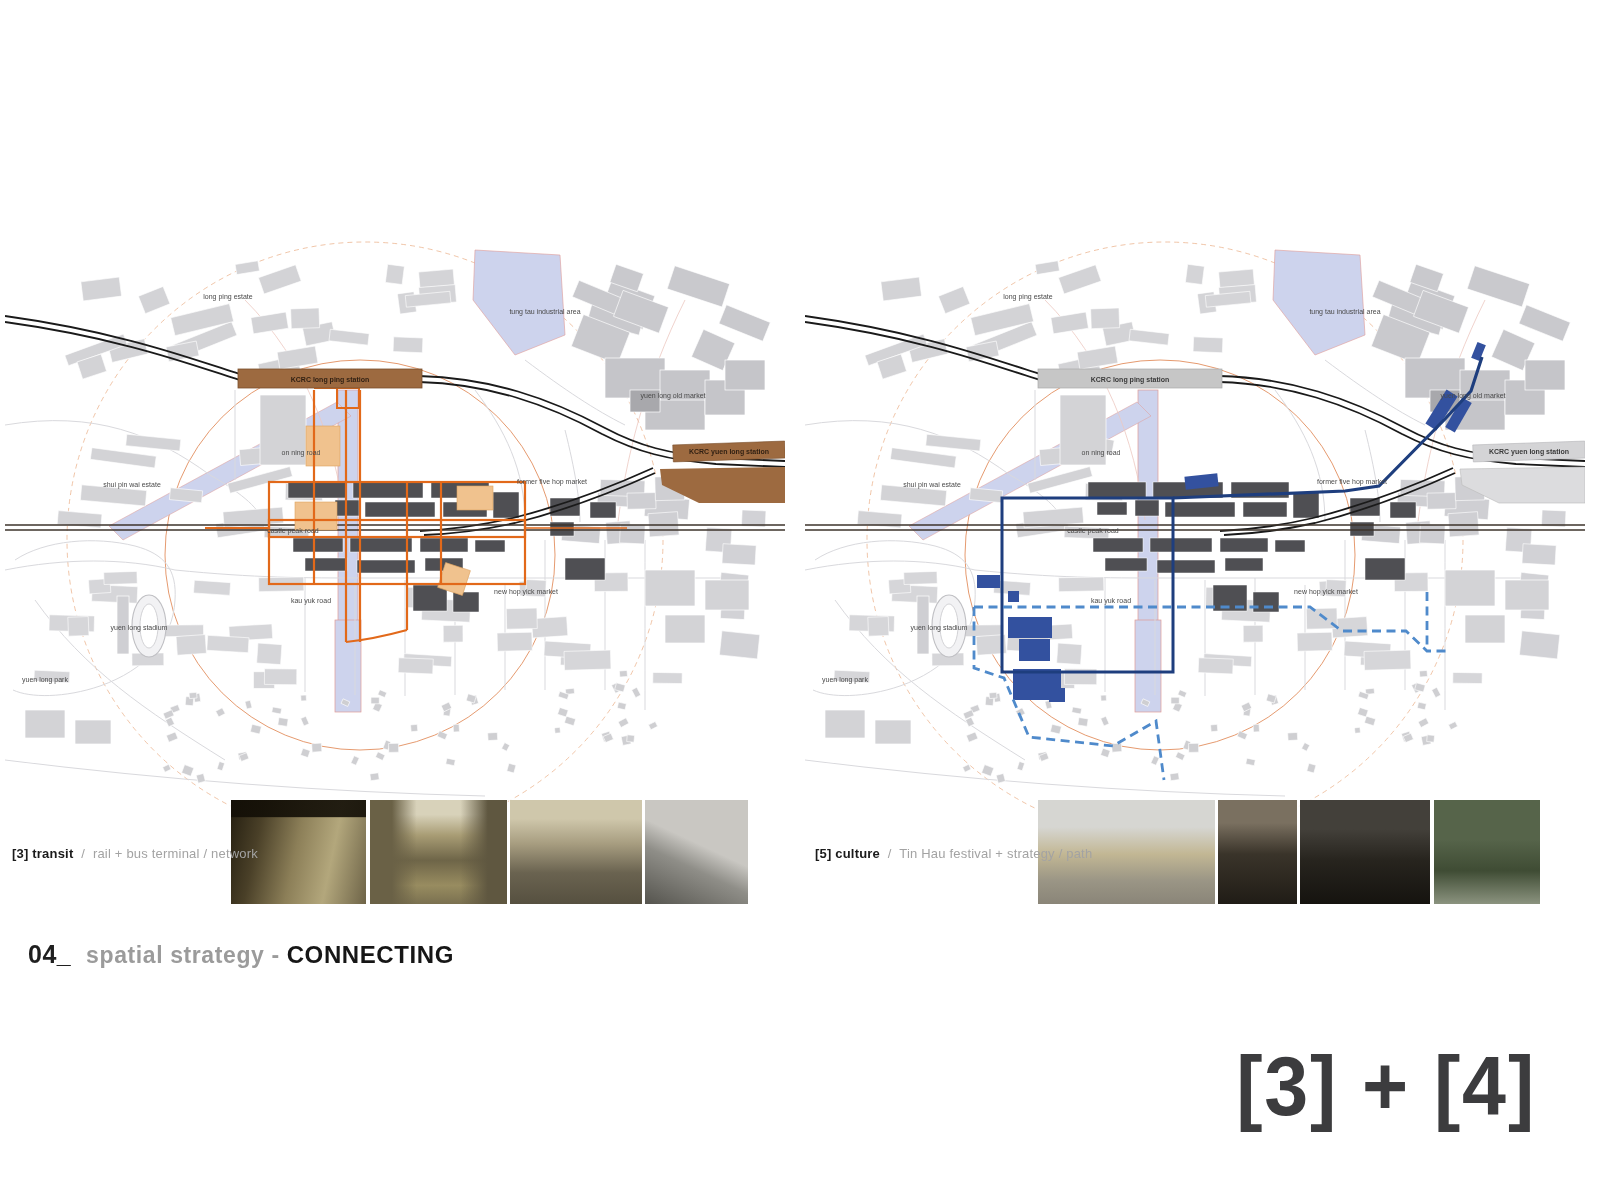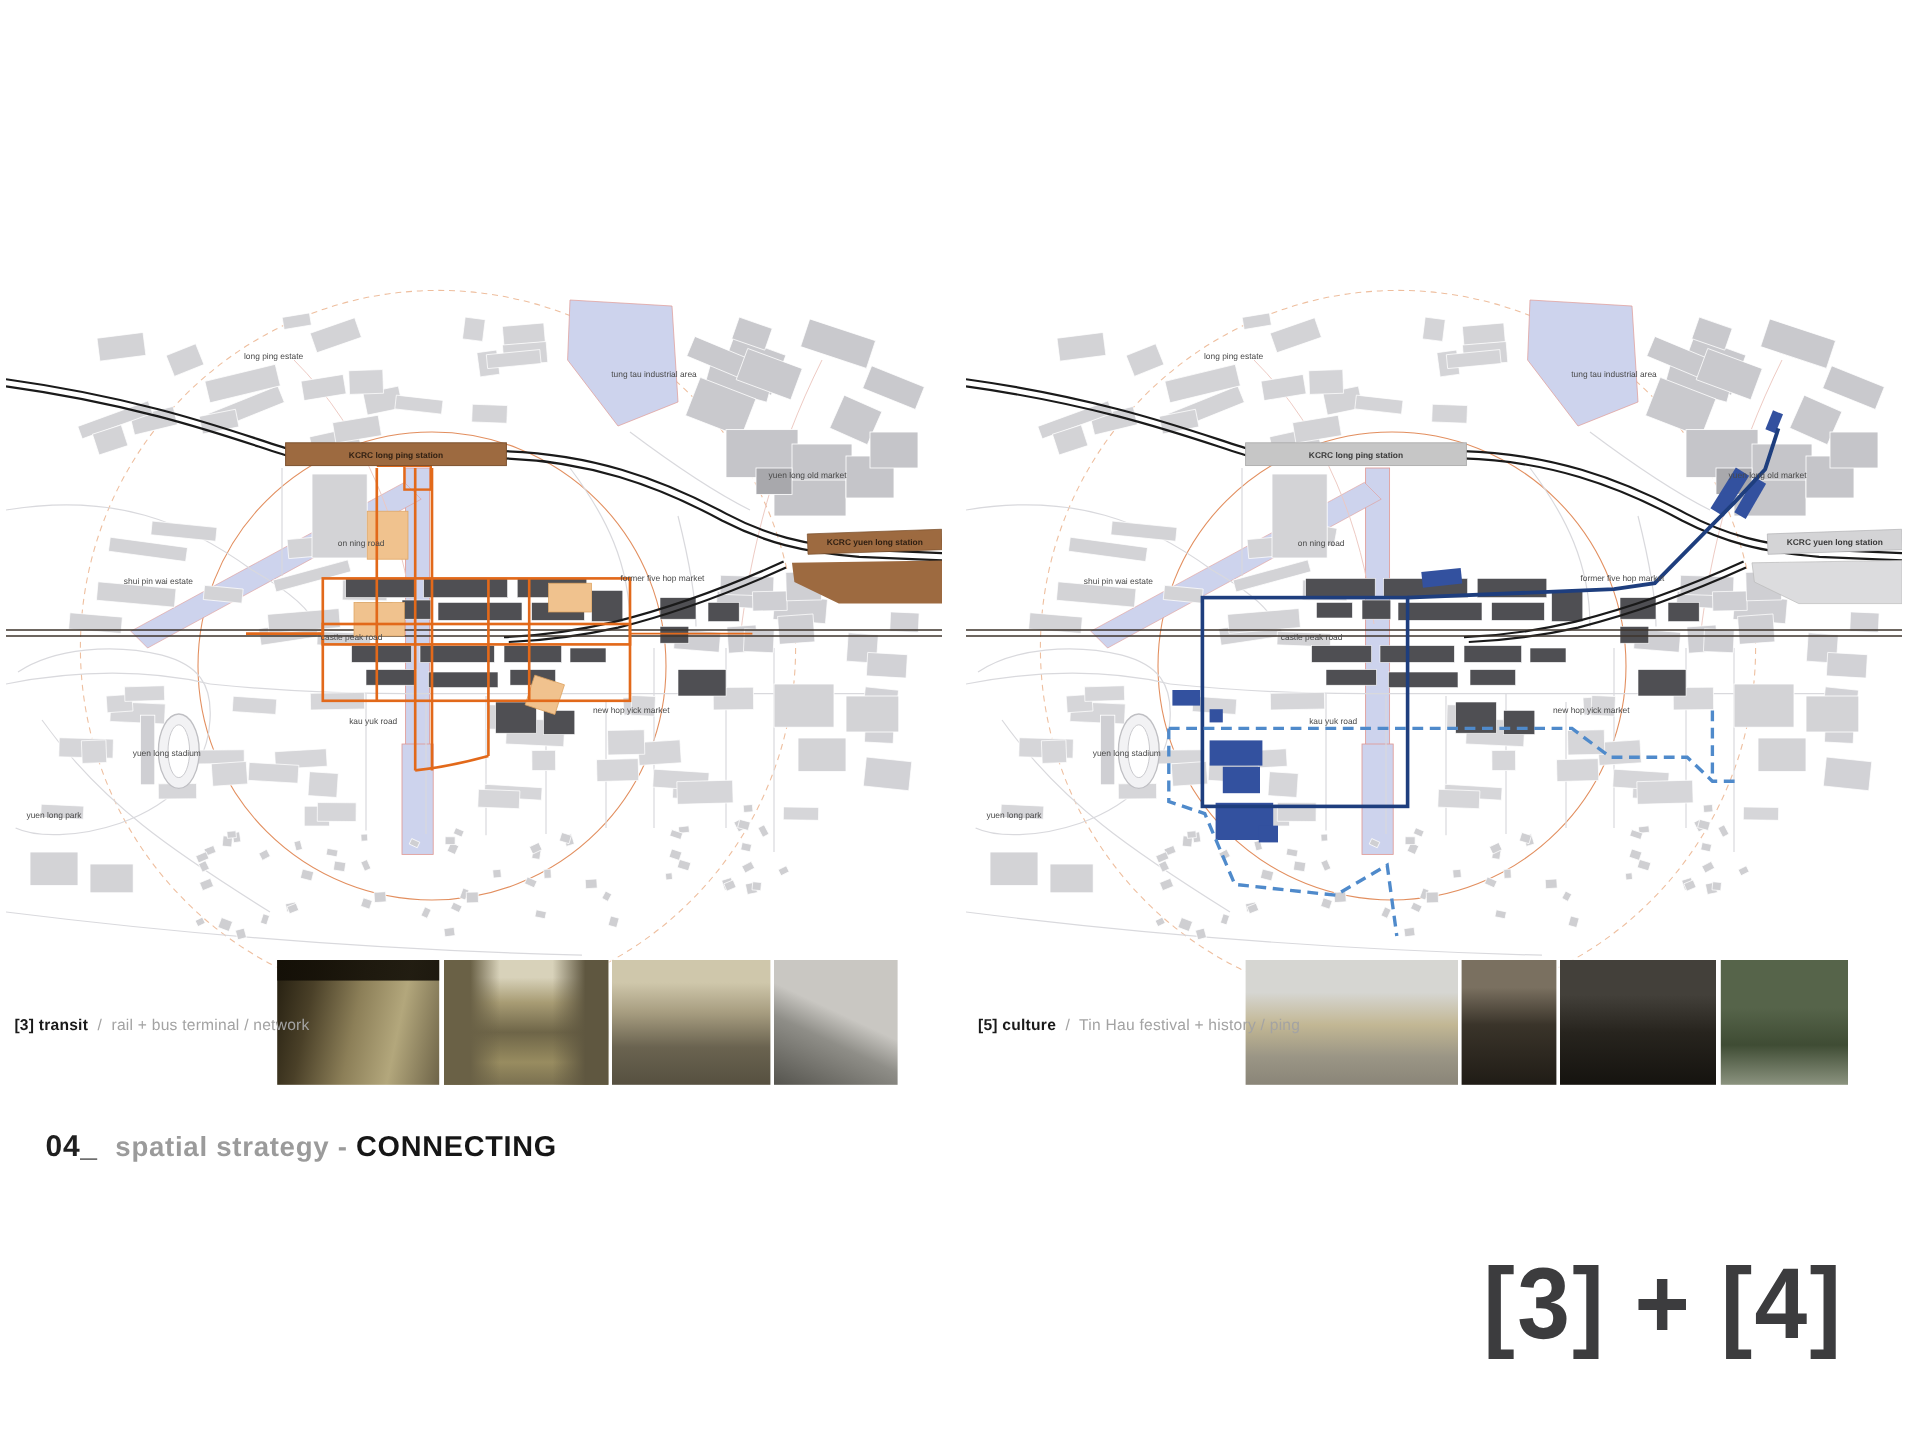--- a/index.html
+++ b/index.html
@@ -27,21 +27,21 @@
   .p-c2{background:linear-gradient(180deg,#43403a 0 28%,#27241e 58%,#15130f 100%);}
   .p-c3{background:linear-gradient(180deg,#56644a 0 38%,#3f4c34 68%,#8b937f 100%);}
 
   .caption{position:absolute;top:846px;margin:0;font-size:13px;letter-spacing:.2px;white-space:nowrap;}
   .caption.left{left:12px;}
   .caption.right{left:815px;}
   .caption .tag{font-weight:bold;color:#1a1a1a;}
   .caption .sep{color:#a3a3a3;margin:0 4px;}
   .caption .detail{color:#a3a3a3;}
 
-  .title{position:absolute;left:38px;top:934px;margin:0;font-weight:normal;white-space:nowrap;}
+  .title{position:absolute;left:28px;top:934px;margin:0;font-weight:normal;white-space:nowrap;}
   .title .t-num{font-size:25px;font-weight:800;color:#1f1f1f;letter-spacing:.5px;}
   .title .t-gray{font-size:23px;font-weight:700;color:#9b9b9b;letter-spacing:.6px;margin-left:6px;}
   .title .t-em{font-size:24px;font-weight:800;color:#161616;letter-spacing:.6px;}
 
   .big-tag{
     position:absolute;right:64px;top:1038px;
     font-size:84px;font-weight:900;color:#3c3c3e;letter-spacing:2px;
     transform:scaleX(.94);transform-origin:right center;white-space:nowrap;
   }
 </style>
@@ -585,21 +585,21 @@
 
   <p class="caption left">
     <span class="tag">[3] transit</span>
     <span class="sep">/</span>
     <span class="detail">rail + bus terminal / network</span>
   </p>
 
   <p class="caption right">
     <span class="tag">[5] culture</span>
     <span class="sep">/</span>
-    <span class="detail">Tin Hau festival + history / ping</span>
+    <span class="detail">Tin Hau festival + strategy / path</span>
   </p>
 
   <h1 class="title">
     <span class="t-num">04_</span>
     <span class="t-gray">spatial strategy - </span>
     <span class="t-em">CONNECTING</span>
   </h1>
 
   <div class="big-tag">[3] + [4]</div>
 </div>

